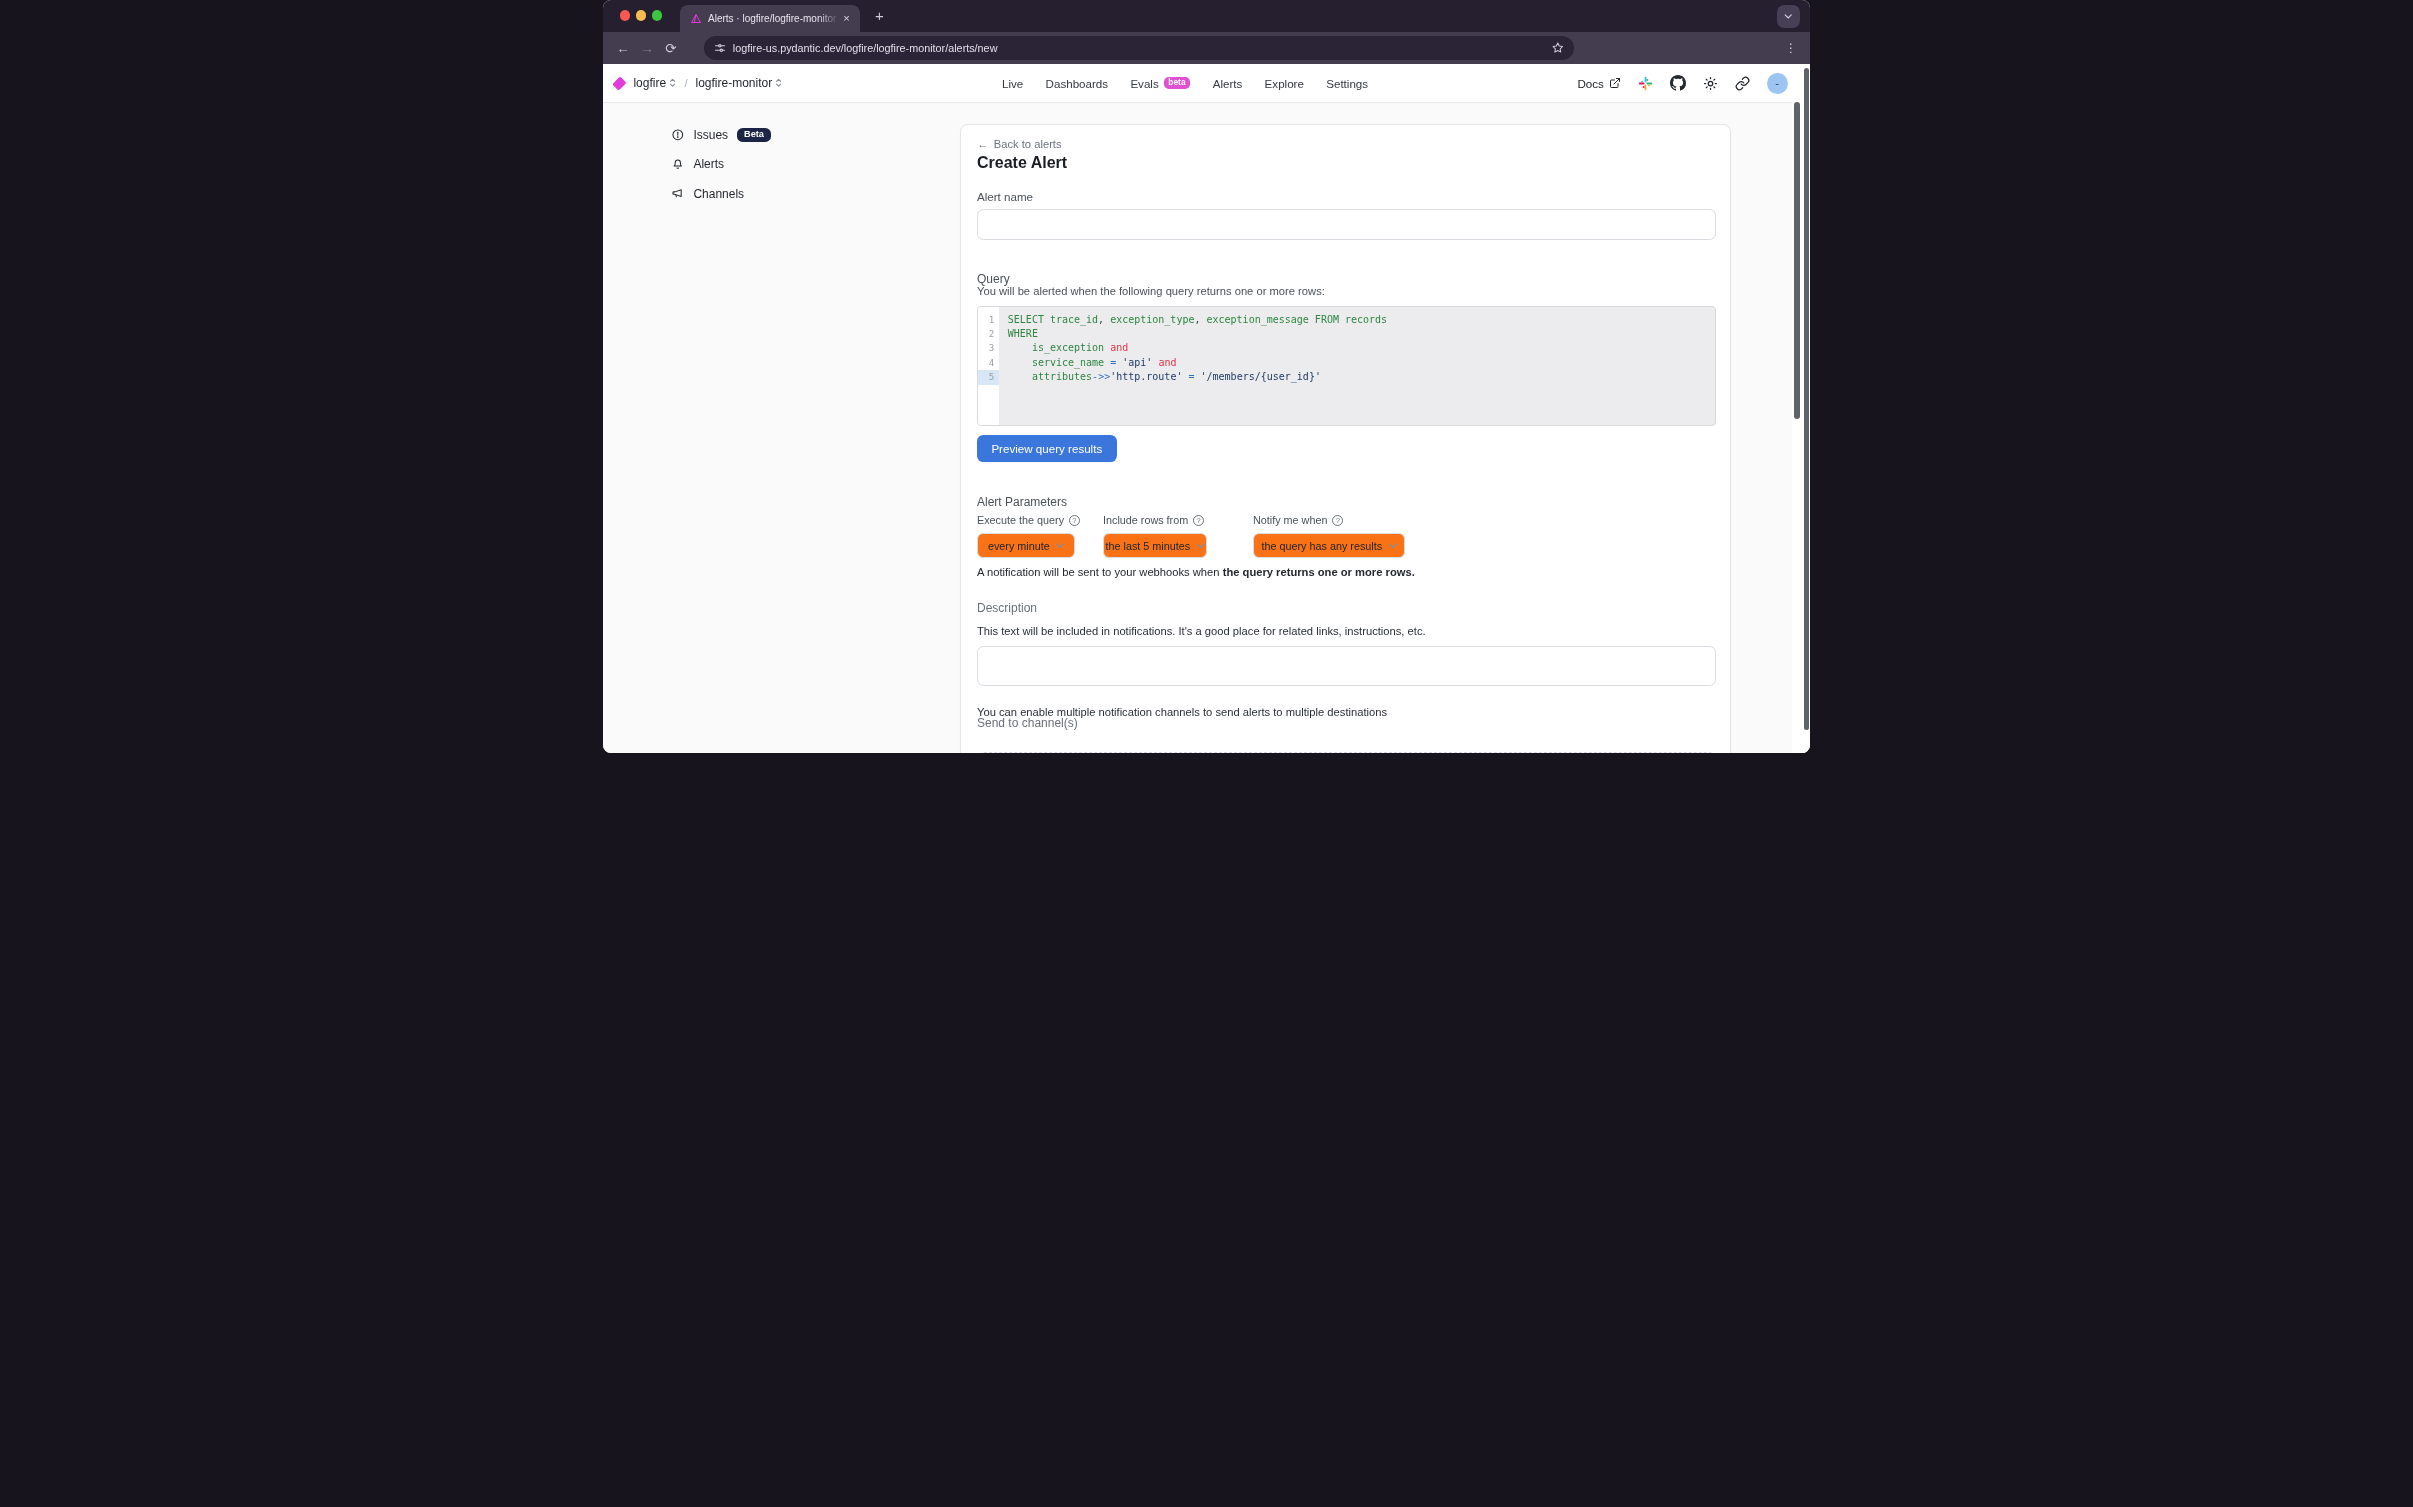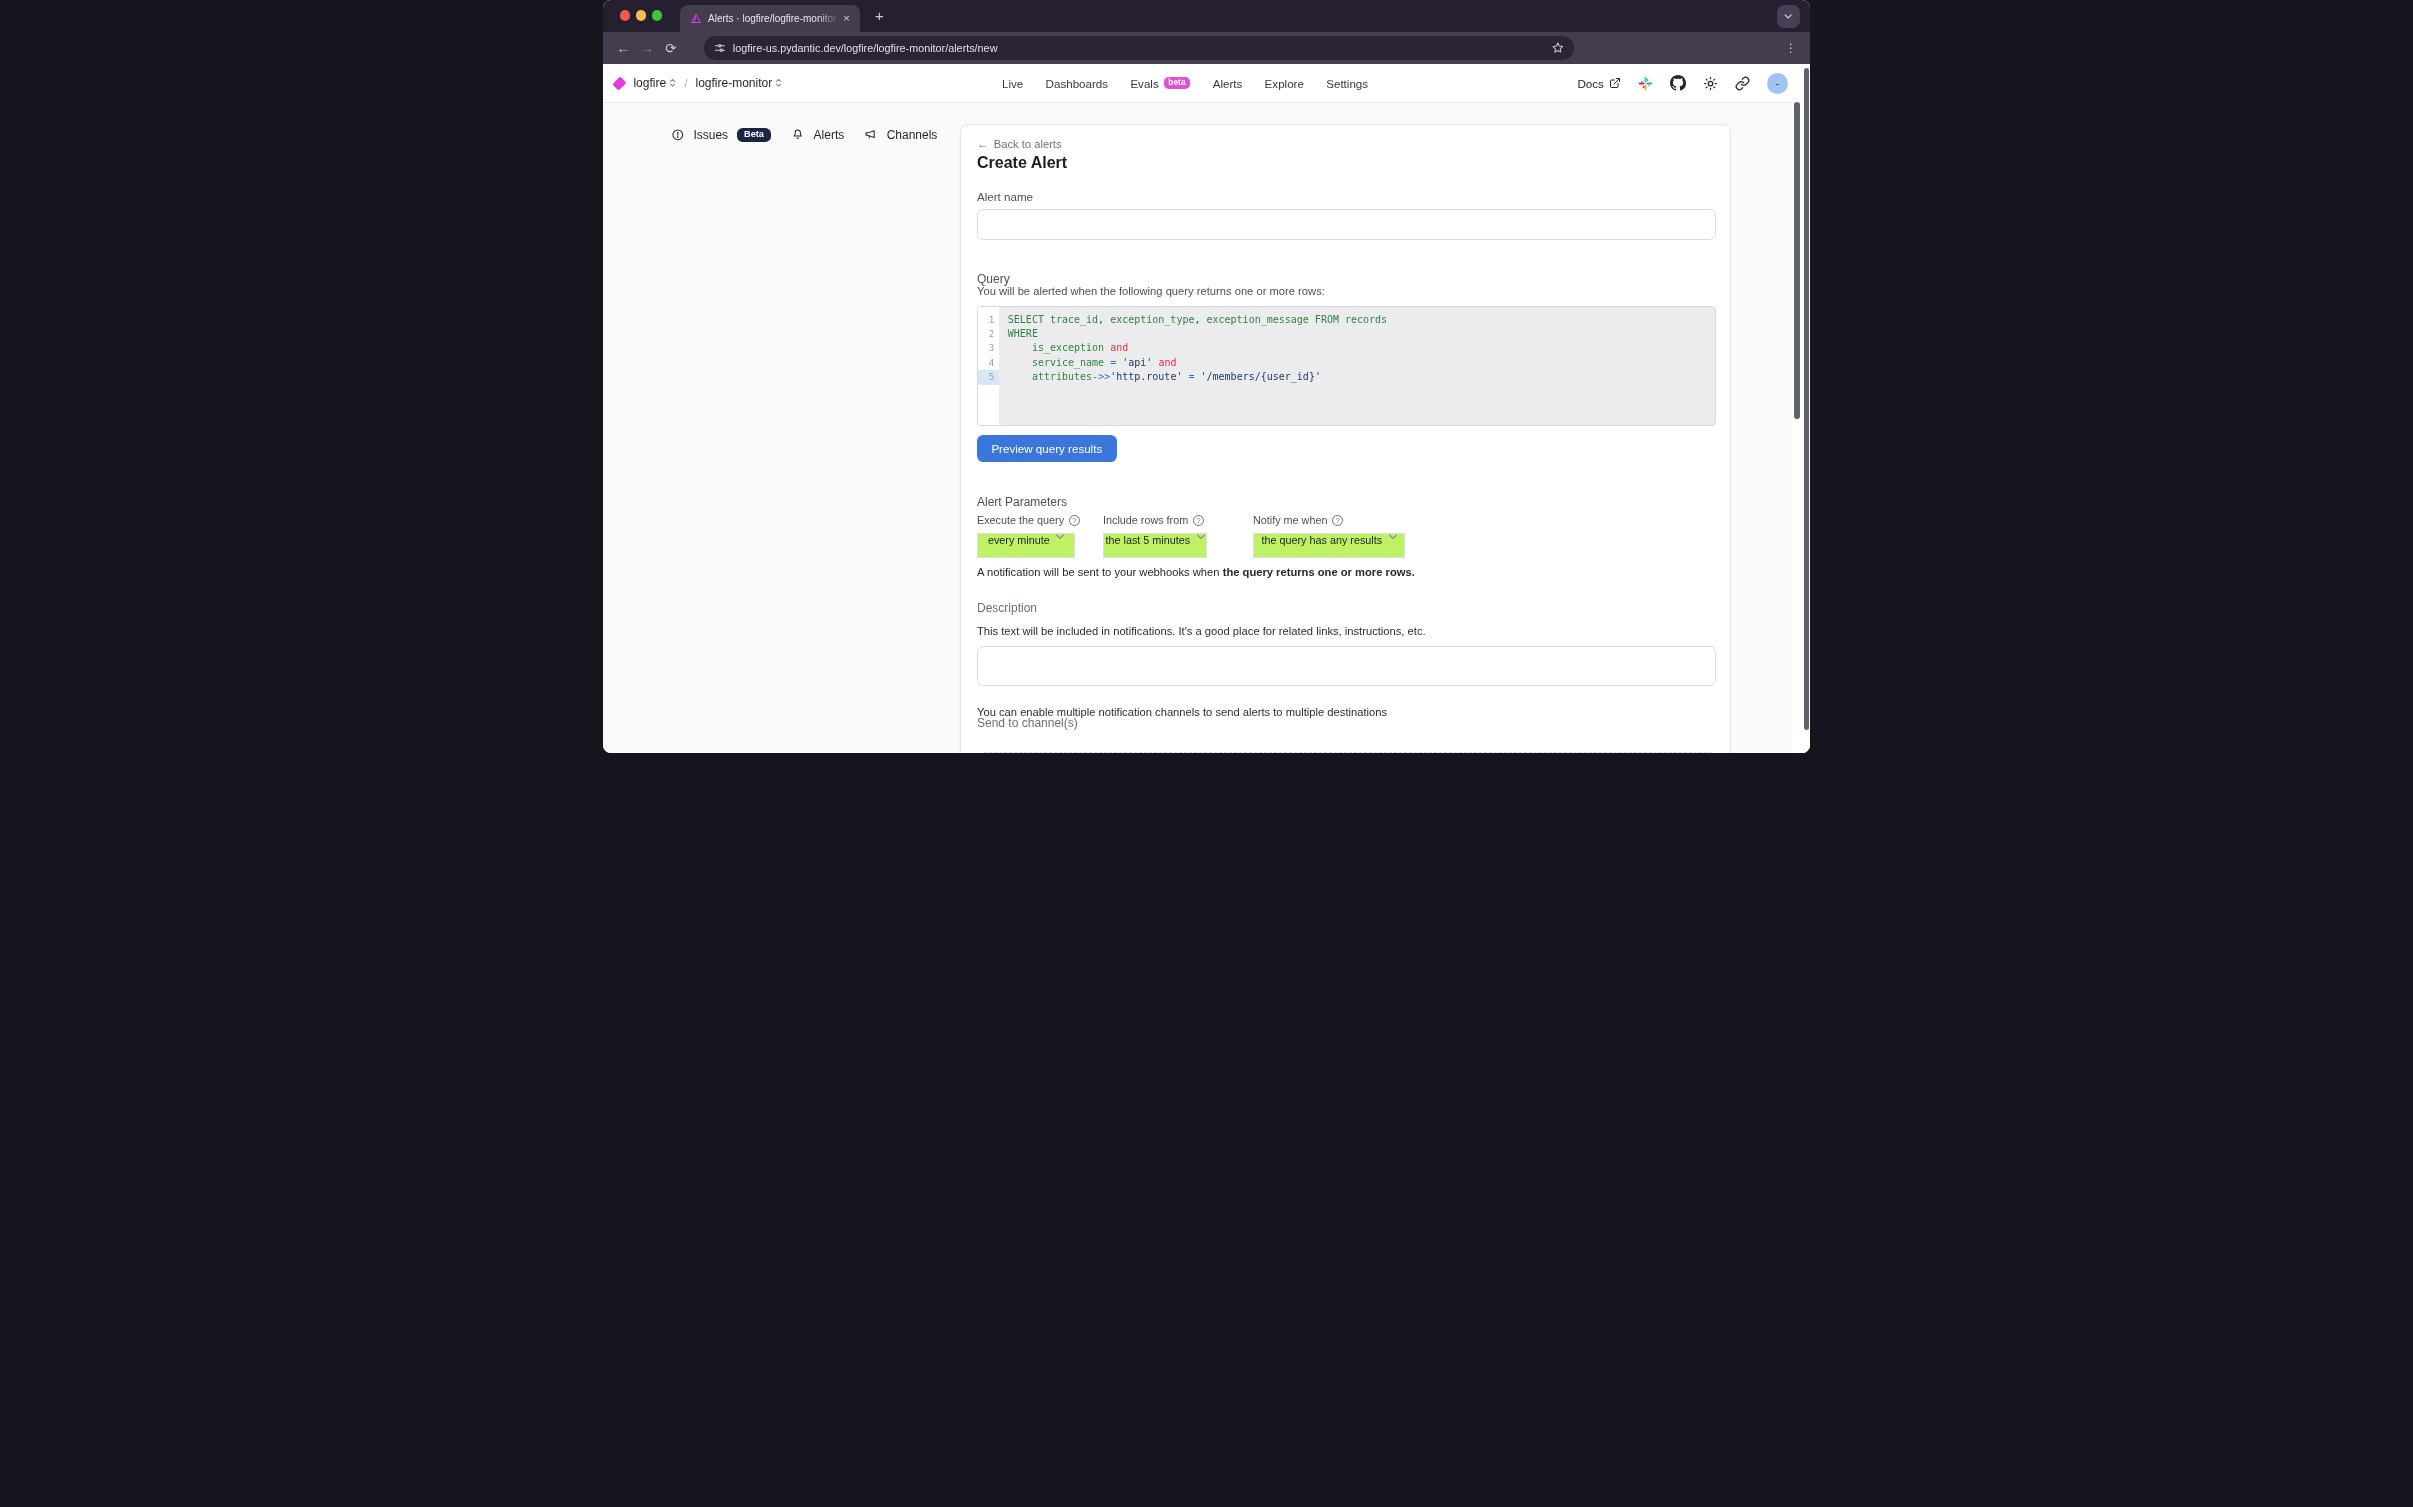--- a/index.html
+++ b/index.html
@@ -33,21 +33,21 @@
   .slash{color:#aab0b8;font-size:11.2px;margin:0 1.6px;}
   .mainnav{position:absolute;left:399px;top:0;height:38px;display:flex;align-items:center;gap:22.3px;}
   .navitem{font-size:11.6px;color:#343a40;display:flex;align-items:center;gap:4.8px;}
   .betapill{background:#e14fd2;color:#fff;font-size:8.4px;font-weight:700;padding:1.6px 4.8px 2.4px;border-radius:4.8px;line-height:1;}
   .hdr-right{position:absolute;right:22.3px;top:0;height:38px;display:flex;align-items:center;gap:17px;}
   .docs{display:flex;align-items:center;gap:4.8px;font-size:11.6px;color:#212529;}
   .avatar{width:21px;height:21px;border-radius:50%;background:#9cc5f3;color:#33415c;font-size:11.2px;display:flex;align-items:center;justify-content:center;}
 
   
   .content{position:relative;height:650px;background:#fafafa;overflow:hidden;}
-  .sidebar{position:absolute;left:68px;top:23px;display:flex;flex-direction:row;gap:20px;}
+  .sidebar{position:absolute;left:68px;top:23px;display:flex;flex-direction:column;gap:12px;}
   .sideitem{display:flex;align-items:center;gap:8.8px;height:17.6px;font-size:12px;color:#1f2329;}
   .sidebadge{background:#1d2547;color:#fff;font-size:9.2px;font-weight:700;padding:2.4px 7.2px;border-radius:5.6px;line-height:1;}
 
   .card{position:absolute;left:357px;top:21px;width:771px;height:648px;background:#fff;border:0.8px solid #e4e6e9;border-radius:8px;box-shadow:0 0.8px 1.6px rgba(16,24,40,.04);}
   .card>*{position:absolute;}
   .backlink{left:16px;top:12.8px;display:flex;align-items:center;gap:5.6px;font-size:11.2px;color:#6b7280;}
   .pagetitle{left:16px;top:29px;font-size:16px;font-weight:700;color:#1b1f24;}
   .fieldlabel{left:16px;top:65px;font-size:11.6px;color:#4a5158;}
   .textinput{left:16px;top:84px;width:739px;height:31px;border:0.8px solid #d9dce1;border-radius:6.4px;background:#fff;}
   .qheading{left:16px;top:147px;font-size:12px;color:#4a5158;}
@@ -58,21 +58,21 @@
   .ln.active{background:#d8e7f6;}
   .codearea{flex:1;padding:5.6px 0 0 8.8px;}
   .cl{height:14.4px;line-height:14.4px;font-family:"DejaVu Sans Mono",monospace;font-size:10px;white-space:pre;}
   .tok-g{color:#2e8540}.tok-r{color:#dc3545}.tok-b{color:#2f6fc0}.tok-s{color:#1d3c66}.tok-p{color:#3f4750}
   .previewbtn{left:16px;top:310px;height:27px;padding:0 14.4px;background:#3b76dd;border:none;border-radius:6.4px;color:#fff;font-size:11.6px;font-family:"Liberation Sans",sans-serif;display:flex;align-items:center;}
   .paramheading{left:16px;top:370px;font-size:12px;color:#4a5158;}
   .pgroup{top:389px;}
   .pg0{left:16px}.pg1{left:142px}.pg2{left:292px}
   .plabel{display:flex;align-items:center;gap:4.8px;font-size:10.8px;color:#4a5158;height:12.8px;}
   .qmark{width:11.2px;height:11.2px;border:1px solid #6c757d;border-radius:50%;font-size:7.6px;color:#6c757d;display:inline-flex;align-items:center;justify-content:center;}
-  .select{margin-top:6.4px;height:25px;border:0.8px solid #d9dce1;border-radius:0;background:#bef264;display:flex;justify-content:center;gap:6.4px;font-size:10.8px;color:#212529;}
+  .select{margin-top:6.4px;height:25px;border:0.8px solid #d9dce1;border-radius:6px;background:#f97316;display:flex;align-items:center;justify-content:center;gap:6.4px;font-size:10.8px;color:#212529;}
   .s0{width:98px}.s1{width:104px}.s2{width:152px}
   .note{left:16px;top:441px;font-size:11.2px;color:#24292f;}
   .note b{font-weight:700;}
   .descheading{left:16px;top:476px;font-size:12px;color:#68707a;}
   .deschelp{left:16px;top:500px;font-size:11.2px;color:#2a2f36;}
   .textarea{left:16px;top:521px;width:739px;height:40px;border:0.8px solid #d9dce1;border-radius:6.4px;background:#fff;}
   .chanheading{left:16px;top:591px;font-size:12px;color:#68707a;}
   .chanhelp{left:16px;top:581px;font-size:11.2px;color:#2a2f36;}
   .dashedbox{left:16px;top:627px;width:739px;height:24px;border:1.2px dashed #d3d6db;border-bottom:none;border-radius:7.2px 7.2px 0 0;}
 

